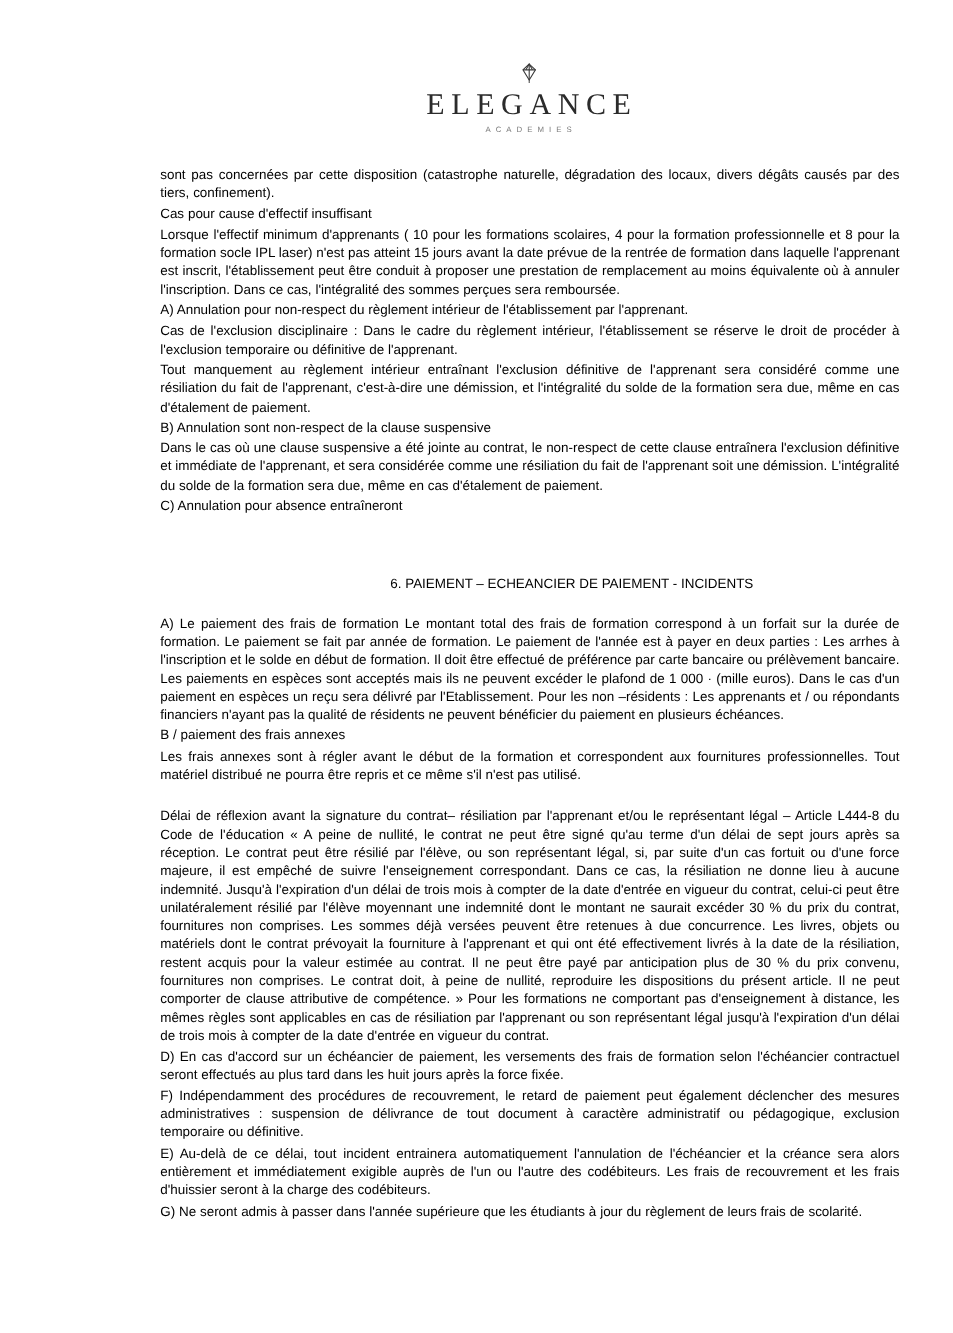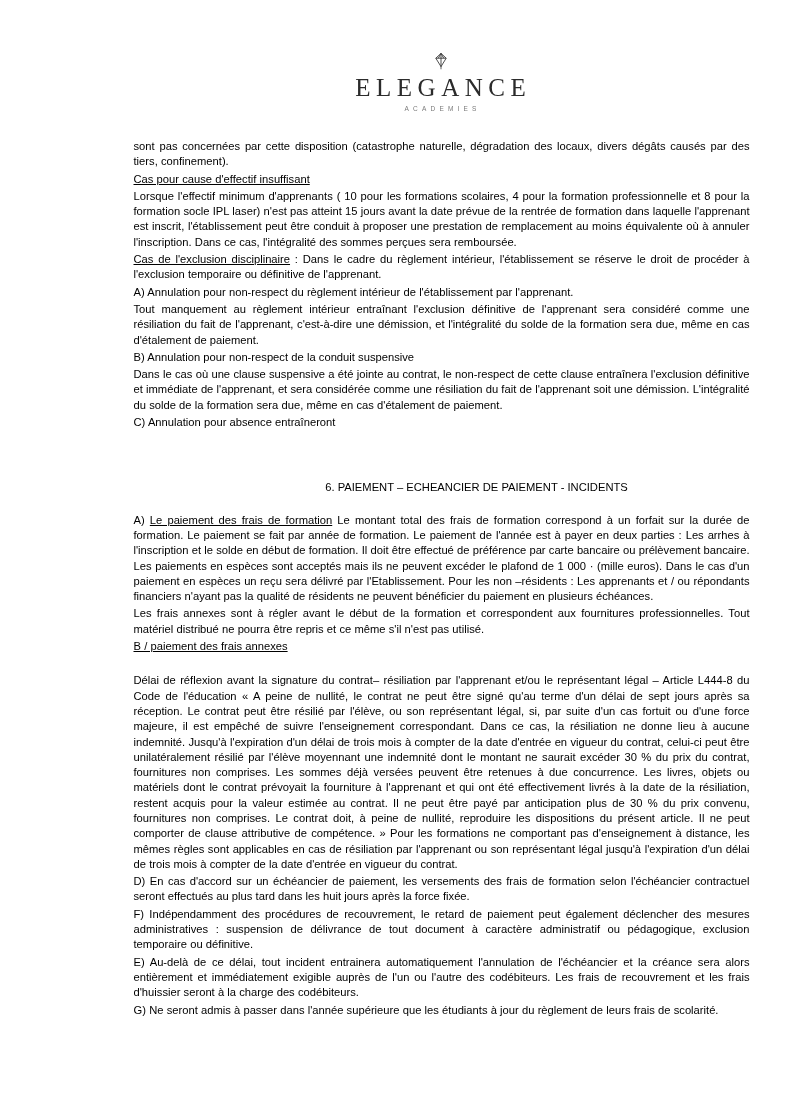--- a/index.html
+++ b/index.html
@@ -69,21 +69,20 @@
     line-height: 15.3px;
     text-align: justify;
     margin: 2px;
     color: #000000;
     word-spacing: 0.1px;
   }
   .para.left {
     text-align: left;
   }
   .u {
-    text-decoration: underline;
   }
   .spacer-lg {
     height: 48px;
   }
   .spacer-sm {
     height: 15px;
   }
 
   
   .section-heading {
@@ -117,44 +116,44 @@
   </div>
 
   <div class="content">
 
     <p class="para">sont pas concernées par cette disposition (catastrophe naturelle, dégradation des locaux, divers dégâts causés par des tiers, confinement).</p>
 
     <p class="para left"><span class="u">Cas pour cause d'effectif insuffisant</span></p>
 
     <p class="para">Lorsque l'effectif minimum d'apprenants ( 10 pour les formations scolaires, 4 pour la formation professionnelle et 8 pour la formation socle IPL laser) n'est pas atteint 15 jours avant la date prévue de la rentrée de formation dans laquelle l'apprenant est inscrit, l'établissement peut être conduit à proposer une prestation de remplacement au moins équivalente où à annuler l'inscription. Dans ce cas, l'intégralité des sommes perçues sera remboursée.</p>
 
+    <p class="para left">A) Annulation pour non-respect du règlement intérieur de l'établissement par l'apprenant.</p>
+
     <p class="para"><span class="u">Cas de l'exclusion disciplinaire</span><span> : Dans le cadre du règlement intérieur, l'établissement se réserve le droit de procéder à l'exclusion temporaire ou définitive de l'apprenant.</span></p>
-
-    <p class="para left">A) Annulation pour non-respect du règlement intérieur de l'établissement par l'apprenant.</p>
 
     <p class="para">Tout manquement au règlement intérieur entraînant l'exclusion définitive de l'apprenant sera considéré comme une résiliation du fait de l'apprenant, c'est-à-dire une démission, et l'intégralité du solde de la formation sera due, même en cas d'étalement de paiement.</p>
 
-    <p class="para left">B) Annulation pour non-respect de la conduit suspensive</p>
+    <p class="para left">B) Annulation sont non-respect de la clause suspensive</p>
 
     <p class="para">Dans le cas où une clause suspensive a été jointe au contrat, le non-respect de cette clause entraînera l'exclusion définitive et immédiate de l'apprenant, et sera considérée comme une résiliation du fait de l'apprenant soit une démission. L'intégralité du solde de la formation sera due, même en cas d'étalement de paiement.</p>
 
     <p class="para left">C) Annulation pour absence entraîneront</p>
 
 
     <div class="spacer-lg"></div>
 
     <p class="section-heading">6. PAIEMENT – ECHEANCIER DE PAIEMENT - INCIDENTS</p>
 
     <div class="spacer-sm"></div>
 
     <p class="para"><span>A) </span><span class="u">Le paiement des frais de formation</span><span> Le montant total des frais de formation correspond à un forfait sur la durée de formation. Le paiement se fait par année de formation. Le paiement de l'année est à payer en deux parties : Les arrhes à l'inscription et le solde en début de formation. Il doit être effectué de préférence par carte bancaire ou prélèvement bancaire. Les paiements en espèces sont acceptés mais ils ne peuvent excéder le plafond de 1 000 · (mille euros). Dans le cas d'un paiement en espèces un reçu sera délivré par l'Etablissement. Pour les non –résidents : Les apprenants et / ou répondants financiers n'ayant pas la qualité de résidents ne peuvent bénéficier du paiement en plusieurs échéances.</span></p>
 
+    <p class="para left"><span class="u">B / paiement des frais annexes</span></p>
+
     <p class="para">Les frais annexes sont à régler avant le début de la formation et correspondent aux fournitures professionnelles. Tout matériel distribué ne pourra être repris et ce même s'il n'est pas utilisé.</p>
-
-    <p class="para left"><span class="u">B / paiement des frais annexes</span></p>
 
     <div class="spacer-sm"></div>
 
 
     <p class="para">Délai de réflexion avant la signature du contrat– résiliation par l'apprenant et/ou le représentant légal – Article L444-8 du Code de l'éducation « A peine de nullité, le contrat ne peut être signé qu'au terme d'un délai de sept jours après sa réception. Le contrat peut être résilié par l'élève, ou son représentant légal, si, par suite d'un cas fortuit ou d'une force majeure, il est empêché de suivre l'enseignement correspondant. Dans ce cas, la résiliation ne donne lieu à aucune indemnité. Jusqu'à l'expiration d'un délai de trois mois à compter de la date d'entrée en vigueur du contrat, celui-ci peut être unilatéralement résilié par l'élève moyennant une indemnité dont le montant ne saurait excéder 30 % du prix du contrat, fournitures non comprises. Les sommes déjà versées peuvent être retenues à due concurrence. Les livres, objets ou matériels dont le contrat prévoyait la fourniture à l'apprenant et qui ont été effectivement livrés à la date de la résiliation, restent acquis pour la valeur estimée au contrat. Il ne peut être payé par anticipation plus de 30 % du prix convenu, fournitures non comprises. Le contrat doit, à peine de nullité, reproduire les dispositions du présent article. Il ne peut comporter de clause attributive de compétence. » Pour les formations ne comportant pas d'enseignement à distance, les mêmes règles sont applicables en cas de résiliation par l'apprenant ou son représentant légal jusqu'à l'expiration d'un délai de trois mois à compter de la date d'entrée en vigueur du contrat.</p>
 
     <p class="para">D) En cas d'accord sur un échéancier de paiement, les versements des frais de formation selon l'échéancier contractuel seront effectués au plus tard dans les huit jours après la force fixée.</p>
 
     <p class="para">F) Indépendamment des procédures de recouvrement, le retard de paiement peut également déclencher des mesures administratives : suspension de délivrance de tout document à caractère administratif ou pédagogique, exclusion temporaire ou définitive.</p>
 

